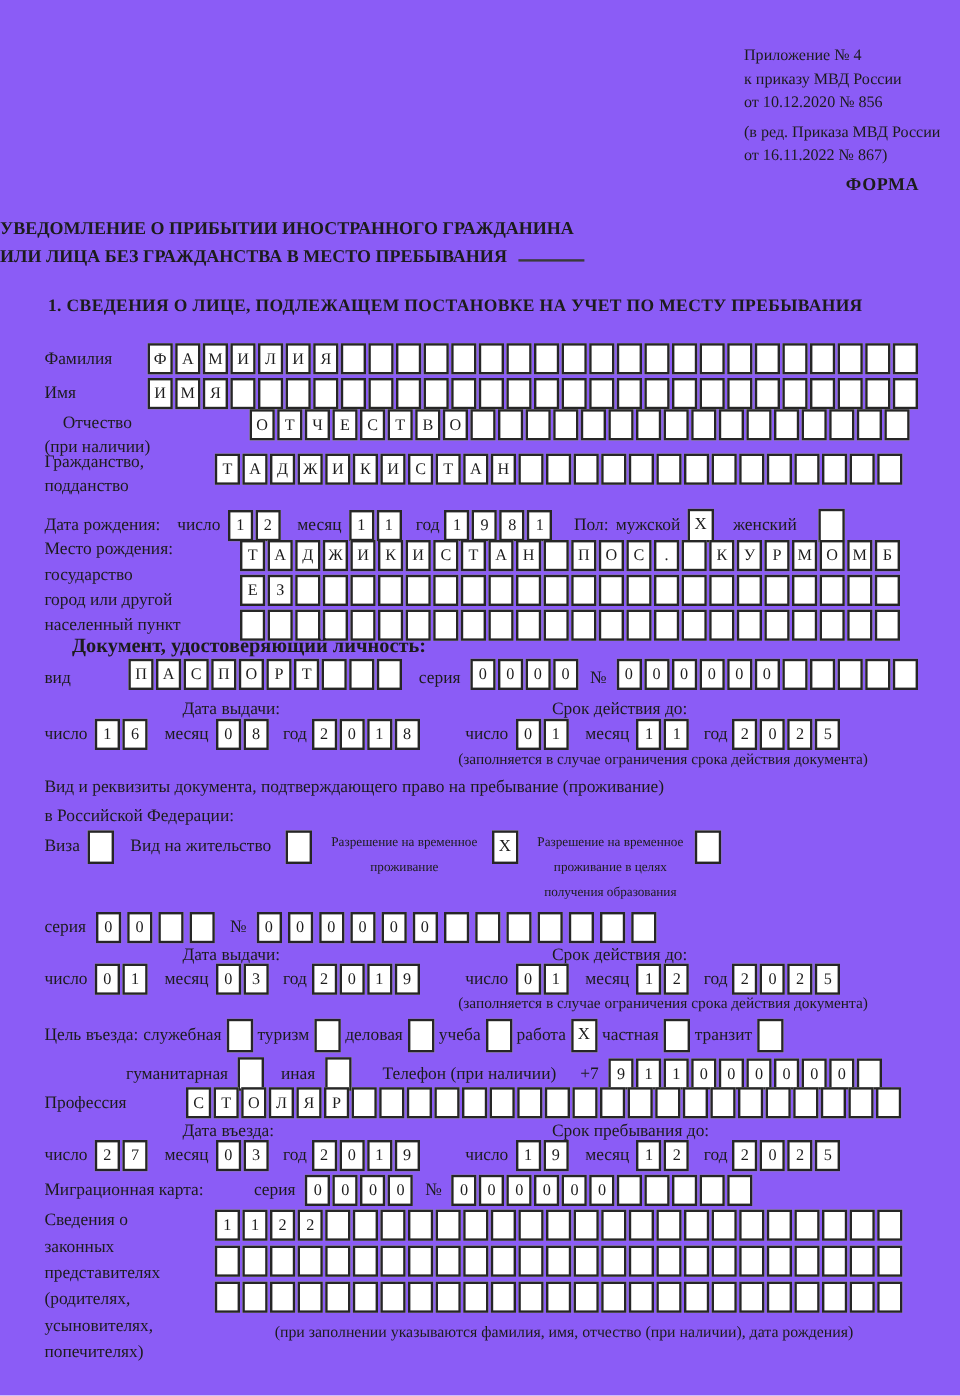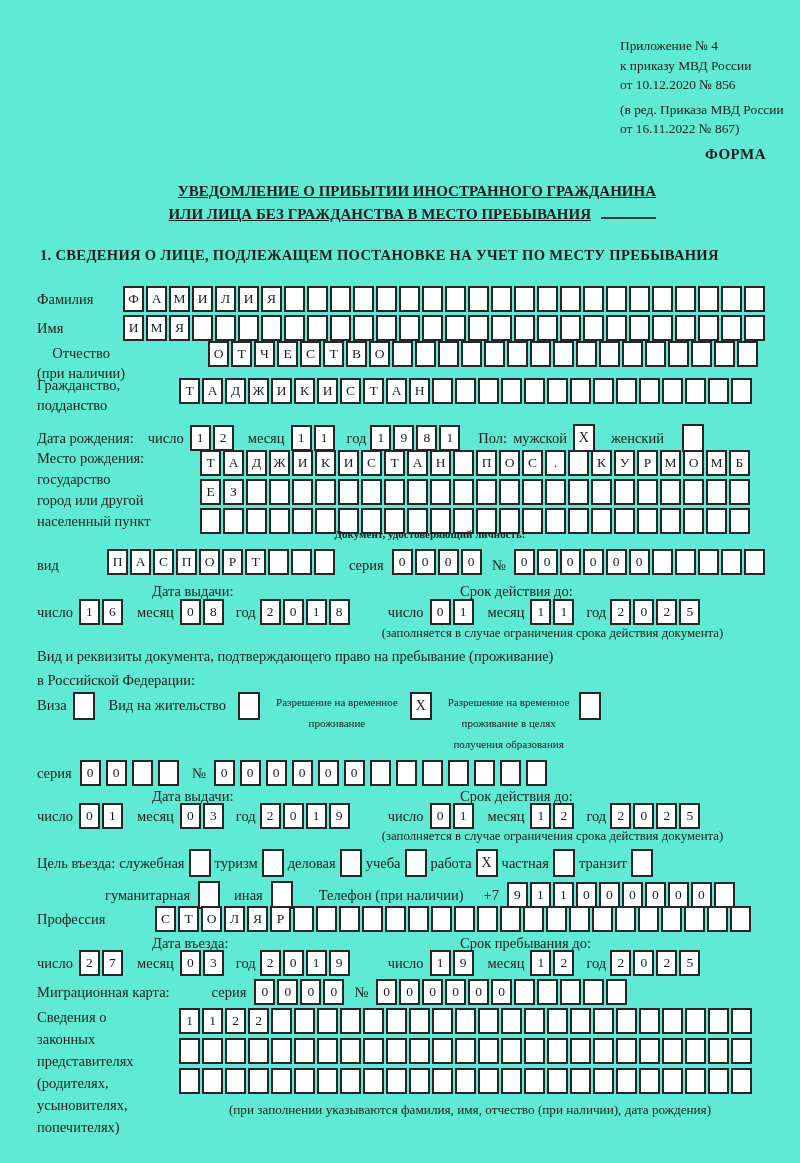--- a/index.html
+++ b/index.html
@@ -1,16 +1,16 @@
 <!DOCTYPE html>
 <html><head>
 <meta charset="utf-8">
 <style>
   html,body{margin:0;padding:0;background:#ffffff;}
-  .page{position:relative;width:800px;height:1163px;background:#5eead4;
+  .page{position:relative;width:800px;height:1163px;background:#8b5cf6;
         font-family:"Liberation Serif","DejaVu Serif",serif;color:#1c1c1c;overflow:hidden;}
   .abs{position:absolute;}
   .row{position:absolute;display:flex;align-items:center;white-space:nowrap;}
   .row-top{position:absolute;display:flex;align-items:flex-start;white-space:nowrap;}
   .lbl{font-size:14.5px;line-height:20px;}
   .b{font-weight:bold;}
   .boxes{display:flex;flex:none;}
   .cell{flex:none;width:17px;height:22px;border:2px solid #262626;margin-right:2px;
         display:flex;align-items:center;justify-content:center;font-size:13.5px;background:#fff;}
   .wide .cell{margin-right:5px;}
@@ -35,21 +35,21 @@
 
   <div class="abs hdr" style="left:620px;top:36px;">
     <div>Приложение № 4</div>
     <div>к приказу МВД России</div>
     <div>от 10.12.2020 № 856</div>
     <div style="margin-top:5px;">(в ред. Приказа МВД России</div>
     <div>от 16.11.2022 № 867)</div>
   </div>
   <div class="abs b" style="left:620px;top:146px;width:146px;text-align:right;font-size:15px;letter-spacing:0.5px;">ФОРМА</div>
 
-  <div class="abs b" style="left:0;top:180px;width:656px;text-align:right;font-size:15px;line-height:23px;text-decoration:underline;">
+  <div class="abs b" style="left:0;top:180px;width:656px;text-align:left;font-size:15px;line-height:23px;">
     <div>УВЕДОМЛЕНИЕ О ПРИБЫТИИ ИНОСТРАННОГО ГРАЖДАНИНА</div>
     <div>
       <span>ИЛИ ЛИЦА БЕЗ ГРАЖДАНСТВА В МЕСТО ПРЕБЫВАНИЯ</span><span class="title-underline"></span>
     </div>
   </div>
 
   <div class="abs b" style="left:40px;top:247px;width:730px;font-size:14.6px;letter-spacing:0.3px;">1. СВЕДЕНИЯ О ЛИЦЕ, ПОДЛЕЖАЩЕМ ПОСТАНОВКЕ НА УЧЕТ ПО МЕСТУ ПРЕБЫВАНИЯ</div>
 
   <div class="row" style="left:37px;top:286px;">
     <span class="lbl" style="width:86px;">Фамилия</span>
@@ -296,21 +296,21 @@
         <span class="cell"></span>
         <span class="cell"></span>
         <span class="cell"></span>
         <span class="cell"></span>
         <span class="cell"></span>
         <span class="cell"></span>
         <span class="cell"></span>
       </span>
   </div>
 
-  <div class="abs b" style="left:60px;top:528px;width:740px;text-align:center;font-size:11px;">Документ, удостоверяющий личность:</div>
+  <div class="abs b" style="left:60px;top:528px;width:740px;text-align:left;font-size:17px;">Документ, удостоверяющий личность:</div>
 
   <div class="row" style="left:37px;top:549px;align-items:flex-end;">
     <span class="lbl" style="width:70px;">вид</span>
     <span class="boxes">
         <span class="cell">П</span>
         <span class="cell">А</span>
         <span class="cell">С</span>
         <span class="cell">П</span>
         <span class="cell">О</span>
         <span class="cell">Р</span>

